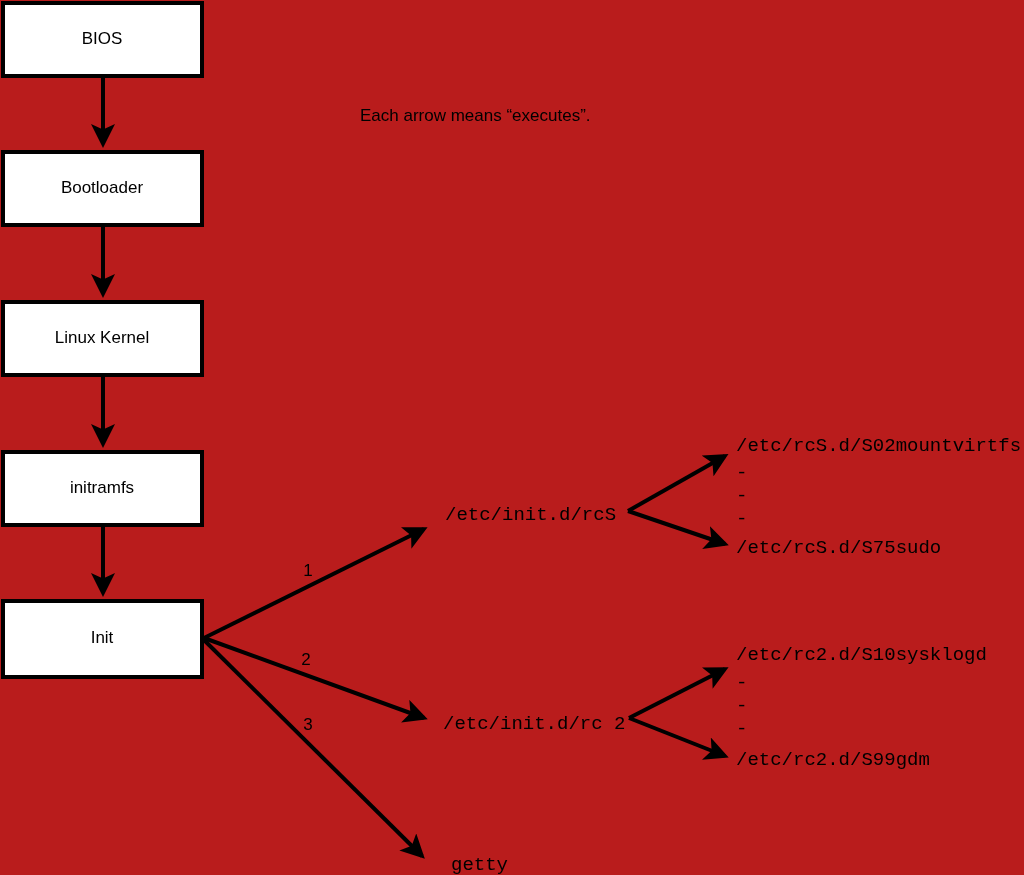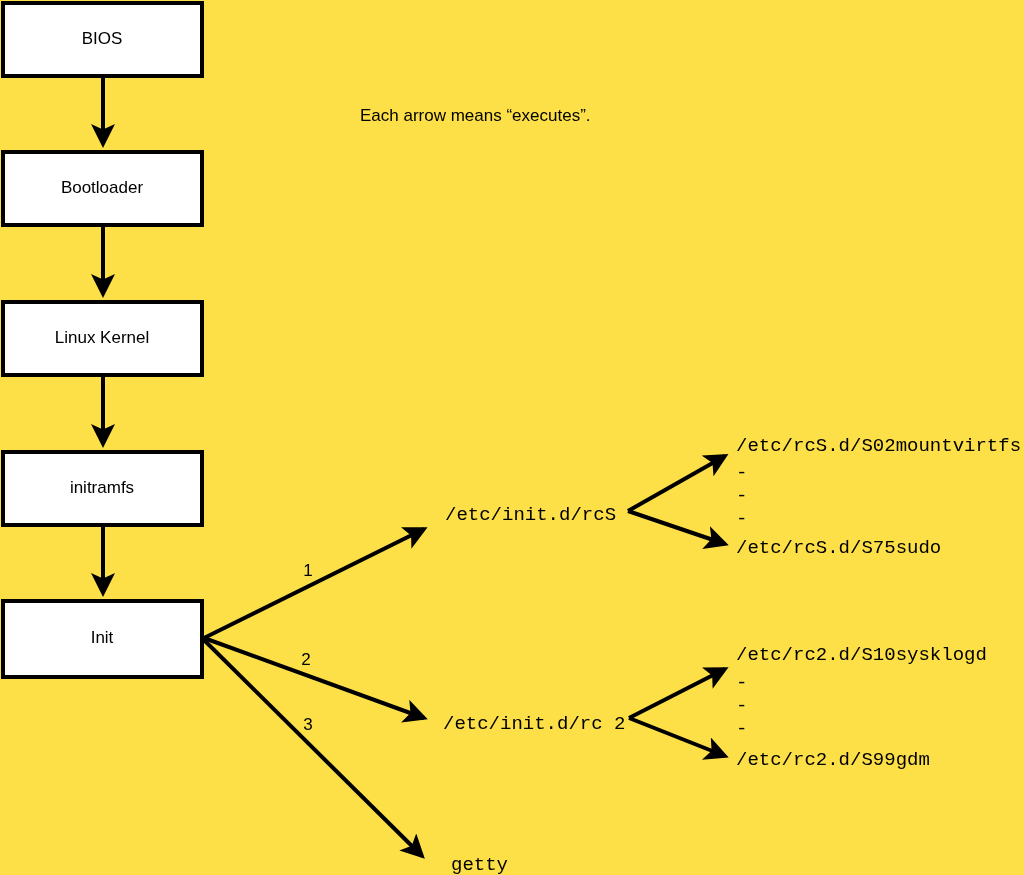--- a/index.html
+++ b/index.html
@@ -9,21 +9,21 @@
     background: #ffffff;
   }
   body {
     font-family: "Liberation Sans", sans-serif;
     color: #000000;
   }
   #diagram-root {
     position: relative;
     width: 1024px;
     height: 875px;
-    background: #fde047;
+    background: #b91c1c;
     overflow: hidden;
   }
   #diagram-svg {
     position: absolute;
     left: 0;
     top: 0;
     width: 1024px;
     height: 875px;
   }
   .box-label {

